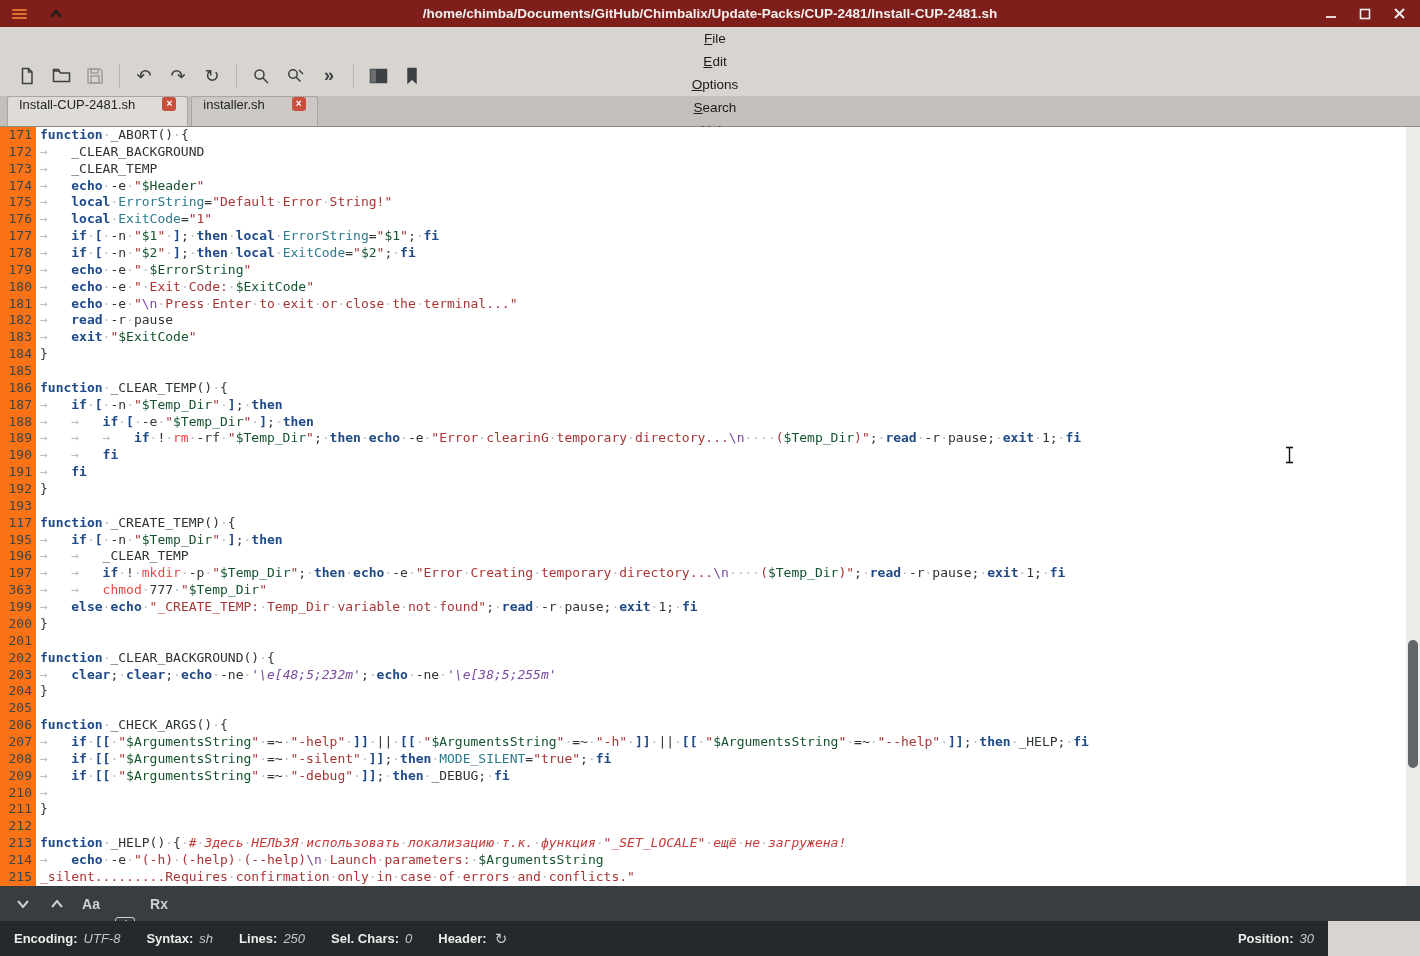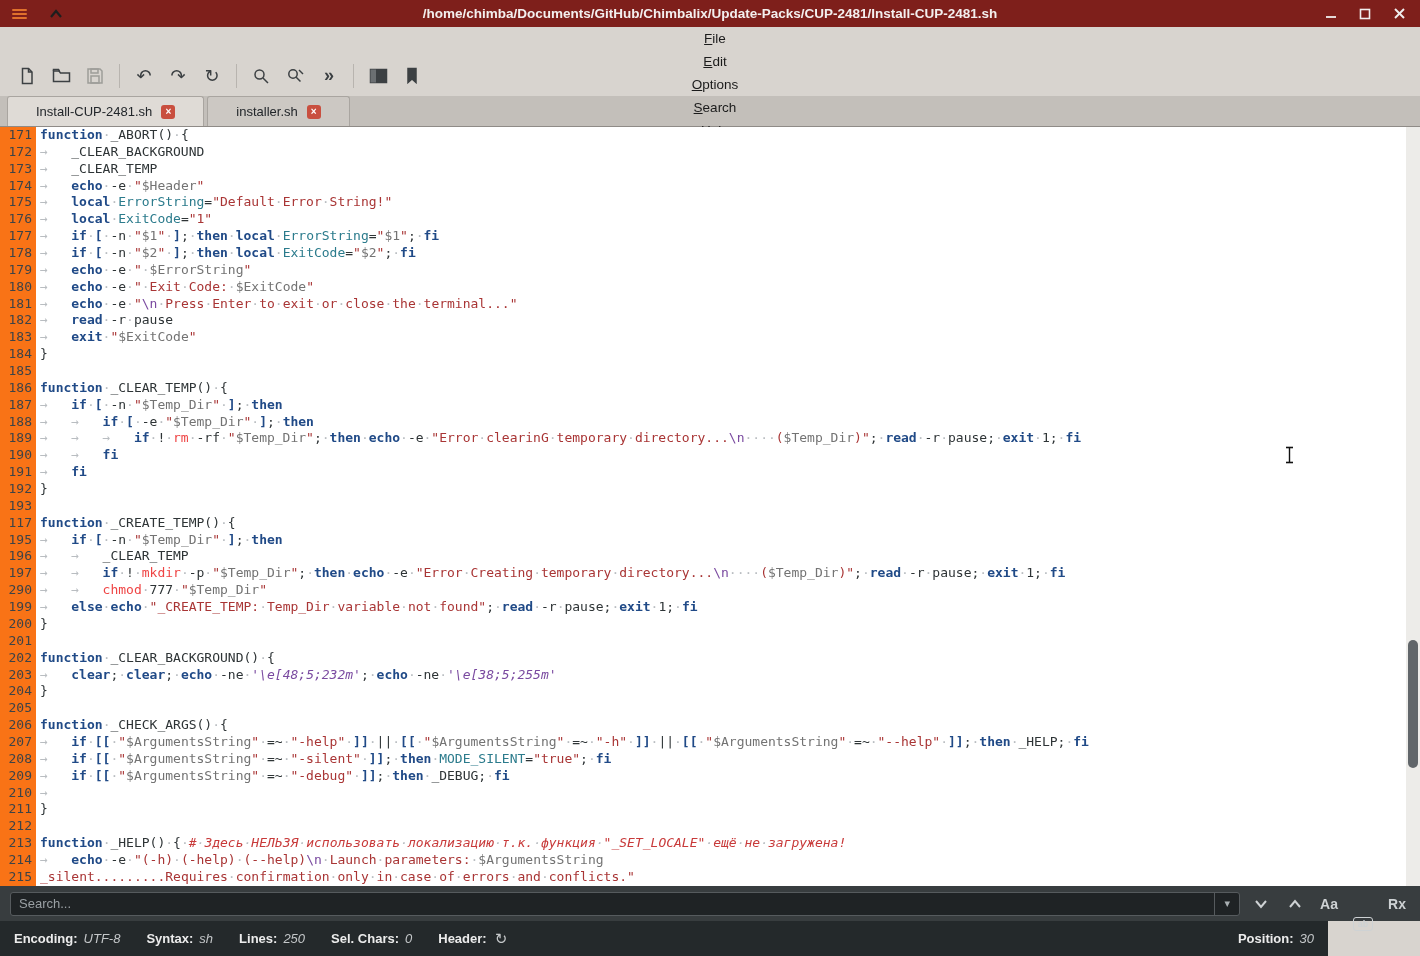--- a/index.html
+++ b/index.html
@@ -25,35 +25,35 @@
   .toolbar { height:41px; background:#d8d4cf; display:flex; align-items:center; padding-left:10px; }
   .tool { width:34px; height:32px; display:flex; align-items:center; justify-content:center; color:#3c4043; font-size:18px; }
   .tool.disabled { color:#9d9d99; }
   .tool.disabled svg { stroke:#9d9d99; }
   .tool svg { stroke:#3c4043; fill:none; stroke-width:1.5; }
   .tsep { width:1px; height:24px; background:#b8b4af; margin:0 7px; }
   .glyph { font-family:"DejaVu Sans", sans-serif; }
 
   
   .tabbar { height:31px; background:#c3bfba; border-bottom:1px solid #8f8b87; display:flex; align-items:flex-end; padding-left:7px; }
-  .tab { height:30px; display:flex; align-items:center; gap:9px; padding:0 28px; font-size:13px; color:#22262a;
+  .tab { height:30px; display:flex; gap:27px; padding:0 11px; font-size:13px; color:#22262a;
          background:#ccc8c3; border:1px solid #a9a5a0; border-bottom:none; border-radius:3px 3px 0 0; margin-right:3px; }
   .tab.active { background:#dfdbd6; }
   .tab-close { width:14px; height:14px; border-radius:3px; background:#c94f3f; color:#fff; font-size:10px; font-weight:bold;
                display:flex; align-items:center; justify-content:center; line-height:1; }
 
   
   .editor { position:absolute; top:127px; left:0; width:1406px; height:759px; background:#ffffff; display:flex; overflow:hidden; }
   .gutter { width:36px; background:#f97316; color:#3d4347; text-align:right; padding-right:4px;
             font:13px/16.87px "DejaVu Sans Mono", monospace; flex:none; }
   .code { flex:1; padding-left:4px; font:13px/16.87px "DejaVu Sans Mono", monospace; color:#2e3436; white-space:pre; overflow:hidden; }
   .ln, .cl { height:16.87px; }
   .kw { color:#204a87; font-weight:bold; }
   .st { color:#a93535; }
-  .va { color:#737373; }
+  .va { color:#14532d; }
   .vd { color:#2b7b8c; }
   .cm { color:#ef4444; }
   .es { color:#7a4aa0; }
   .an { color:#7a4aa0; font-style:italic; }
   .co { color:#c83a3a; font-style:italic; }
   .sp { color:#b9bdc1; }
   .tb { display:inline-block; width:4ch; color:#b9bdc1; font-weight:normal; font-style:normal; }
 
   
   .vscroll { position:absolute; top:127px; right:0; width:14px; height:759px; background:#edece9; }
@@ -220,21 +220,21 @@
       <div class="ln">188</div>
       <div class="ln">189</div>
       <div class="ln">190</div>
       <div class="ln">191</div>
       <div class="ln">192</div>
       <div class="ln">193</div>
       <div class="ln">117</div>
       <div class="ln">195</div>
       <div class="ln">196</div>
       <div class="ln">197</div>
-      <div class="ln">290</div>
+      <div class="ln">363</div>
       <div class="ln">199</div>
       <div class="ln">200</div>
       <div class="ln">201</div>
       <div class="ln">202</div>
       <div class="ln">203</div>
       <div class="ln">204</div>
       <div class="ln">205</div>
       <div class="ln">206</div>
       <div class="ln">207</div>
       <div class="ln">208</div>
@@ -254,24 +254,20 @@
 
 <span class="ibeam">
   <svg width="11" height="18" viewBox="0 0 11 18">
       <line x1="2" y1="1.5" x2="9" y2="1.5" stroke="#111" stroke-width="1.6"></line>
       <line x1="2" y1="16.5" x2="9" y2="16.5" stroke="#111" stroke-width="1.6"></line>
       <line x1="5.5" y1="1.5" x2="5.5" y2="16.5" stroke="#111" stroke-width="1.4"></line>
     </svg>
 </span>
 
 <div class="searchbar">
-  <div class="search-wrap">
-    <input type="text" placeholder="Search..." style="">
-    <span class="combo-arrow">▾</span>
-  </div>
   <span class="sbtn">
     <svg width="14" height="10" viewBox="0 0 14 10">
         <polyline points="2,2 7,8 12,2"></polyline>
       </svg>
   </span>
   <span class="sbtn">
     <svg width="14" height="10" viewBox="0 0 14 10">
         <polyline points="2,8 7,2 12,8"></polyline>
       </svg>
   </span>

